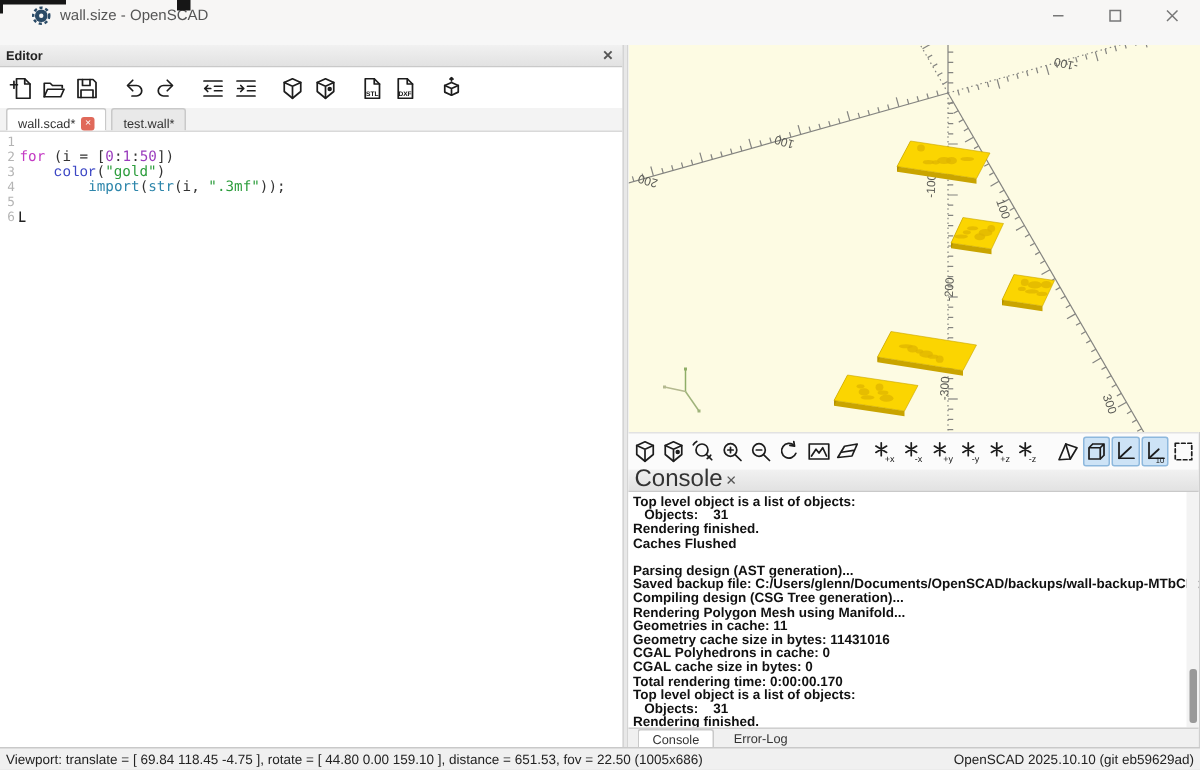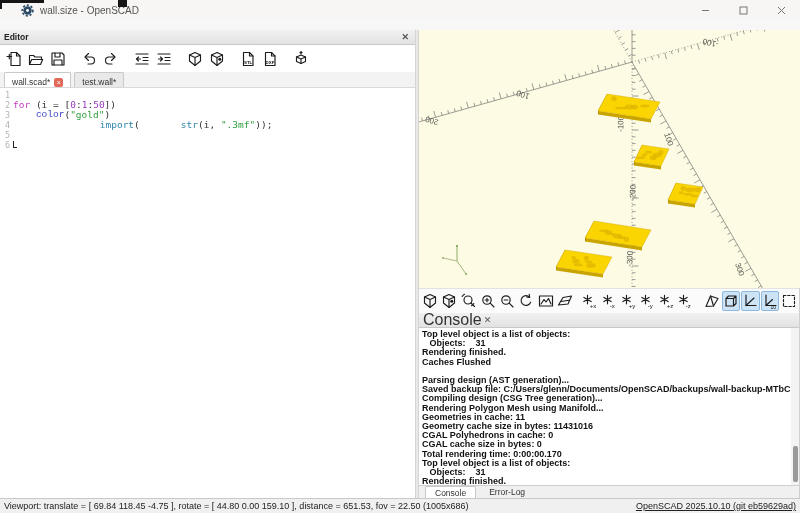--- a/index.html
+++ b/index.html
@@ -32,21 +32,21 @@
 
   .tabbar { position:absolute; left:0; top:42px; width:100%; height:16px; background:#f3f3f3; border-bottom:1px solid #d9d9d9; display:flex; align-items:flex-end; padding-left:4px; }
   .tab { height:15px; display:flex; align-items:flex-end; padding:0 7px; font-size:8.5px; color:#333; border:1px solid #c9c9c9; border-bottom:none; background:#e9e9e9; margin-right:3px; border-radius:2px 2px 0 0; }
   .tab.active { background:#fff; }
   .tab-close { width:9px; height:9px; background:#e0695a; color:#fff; border-radius:2px; font-size:7px; line-height:9px; text-align:center; margin-left:4px; }
 
   .code-area { position:absolute; left:0; top:58px; width:100%; bottom:0; background:#fff; font-family:"DejaVu Sans Mono", monospace; font-size:9.5px; line-height:10px; padding-top:2px; }
   .code-line { display:flex; height:10px; white-space:pre; }
   .gutter { width:13px; text-align:right; padding-right:3px; color:#b4b4b4; flex:none; font-size:8.5px; }
   .tok-pl { color:#333; } .tok-kw { color:#c43bc4; } .tok-num { color:#9a3dbd; }
-  .tok-fn1 { color:#3b46c4;font-family:Liberation Mono, monospace; } .tok-fn2 { color:#2e86ab;margin-left:41px; } .tok-str { color:#2e9e3e; }
+  .tok-fn1 { color:#3b46c4;font-family:Liberation Mono, monospace; } .tok-fn2 { color:#2e86ab; } .tok-str { color:#2e9e3e; }
   .caret { width:4px; height:7px; border-left:1px solid #222; border-bottom:1px solid #222; margin-top:1px; }
 
   .splitter { position:absolute; left:415px; top:30px; width:4px; height:468px; background:#e8e8e8; border-left:1px solid #d4d4d4; border-right:1px solid #d4d4d4; }
 
   .right-panel { position:absolute; left:419px; top:30px; width:381px; height:468px; background:#fff; border-right:1px solid #cfcfcf; }
   .viewport { position:absolute; left:0; top:0; width:381px; height:258px; overflow:hidden; }
   .vp-toolbar { position:absolute; left:0; top:258px; width:100%; height:25px; background:#fbfbfb; border-top:1px solid #e2e2e2; display:flex; align-items:center; padding-left:2px; }
   .vp-toolbar .tbtn { width:20px; height:20px; margin-right:1px; }
   .vp-gap { width:7px; }
 
@@ -55,21 +55,21 @@
   .console-line { font-size:9px; line-height:9.2px; white-space:pre; color:#111; }
   .console-scroll { position:absolute; right:0px; top:298px; width:8px; height:157px; background:#f3f3f3; }
   .console-thumb { position:absolute; right:1px; bottom:3px; width:5px; height:36px; background:#999; border-radius:2px; }
 
   .console-tabs { position:absolute; left:0; top:455px; width:100%; height:13px; background:#f0f0f0; border-top:1px solid #cfcfcf; display:flex; align-items:flex-end; padding-left:6px; }
   .ctab { height:12px; padding:0 9px; font-size:8.5px; color:#333; display:flex; align-items:center; margin-right:4px; }
   .ctab.active { background:#fff; border:1px solid #c9c9c9; border-bottom:none; border-radius:2px 2px 0 0; }
 
   .statusbar { position:absolute; left:0; top:498px; width:800px; height:15px; background:#f0f0f0; border-top:1px solid #c9c9c9; display:flex; align-items:center; padding:0 4px;gap:36px; }
   .status-left { font-size:9px; color:#222; flex:1; white-space:nowrap; }
-  .status-right { font-size:9px; color:#222; white-space:nowrap;text-decoration:underline; }
+  .status-right { font-size:9px; color:#222; white-space:nowrap; }
 </style>
 </head>
 <body>
 
 <div id="app">
 
   <div class="titlebar">
     <svg class="app-icon" viewBox="0 0 16 16">
       <circle cx="8" cy="8" r="5.2" fill="#2a4a66"></circle>
       <circle cx="8" cy="8" r="6.6" fill="none" stroke="#2a4a66" stroke-width="2" stroke-dasharray="2.6 2.3"></circle>

